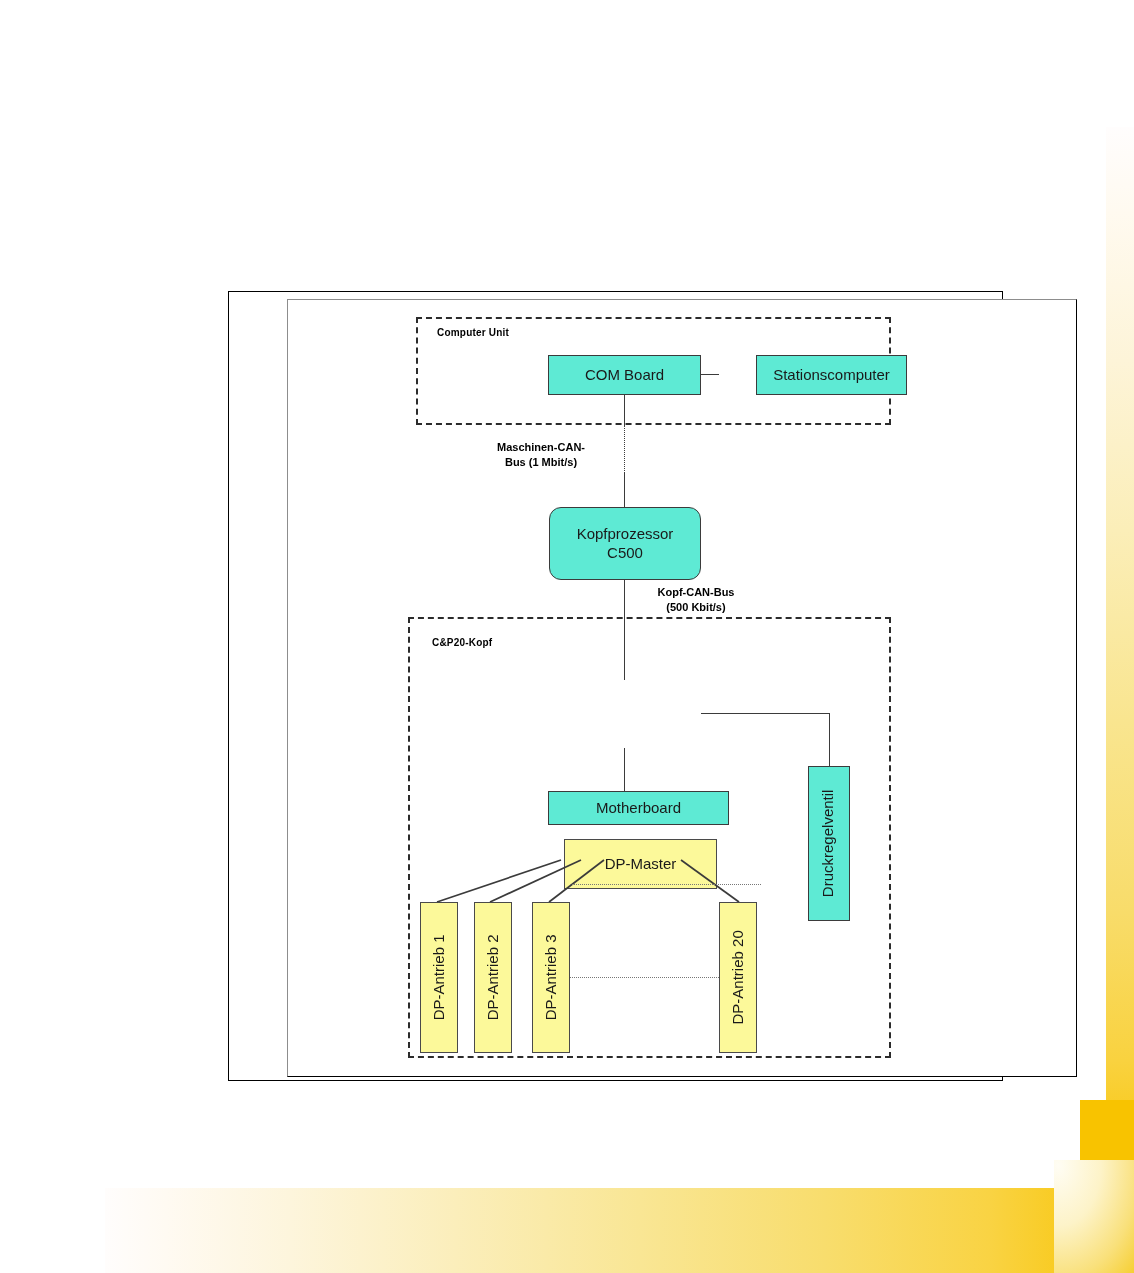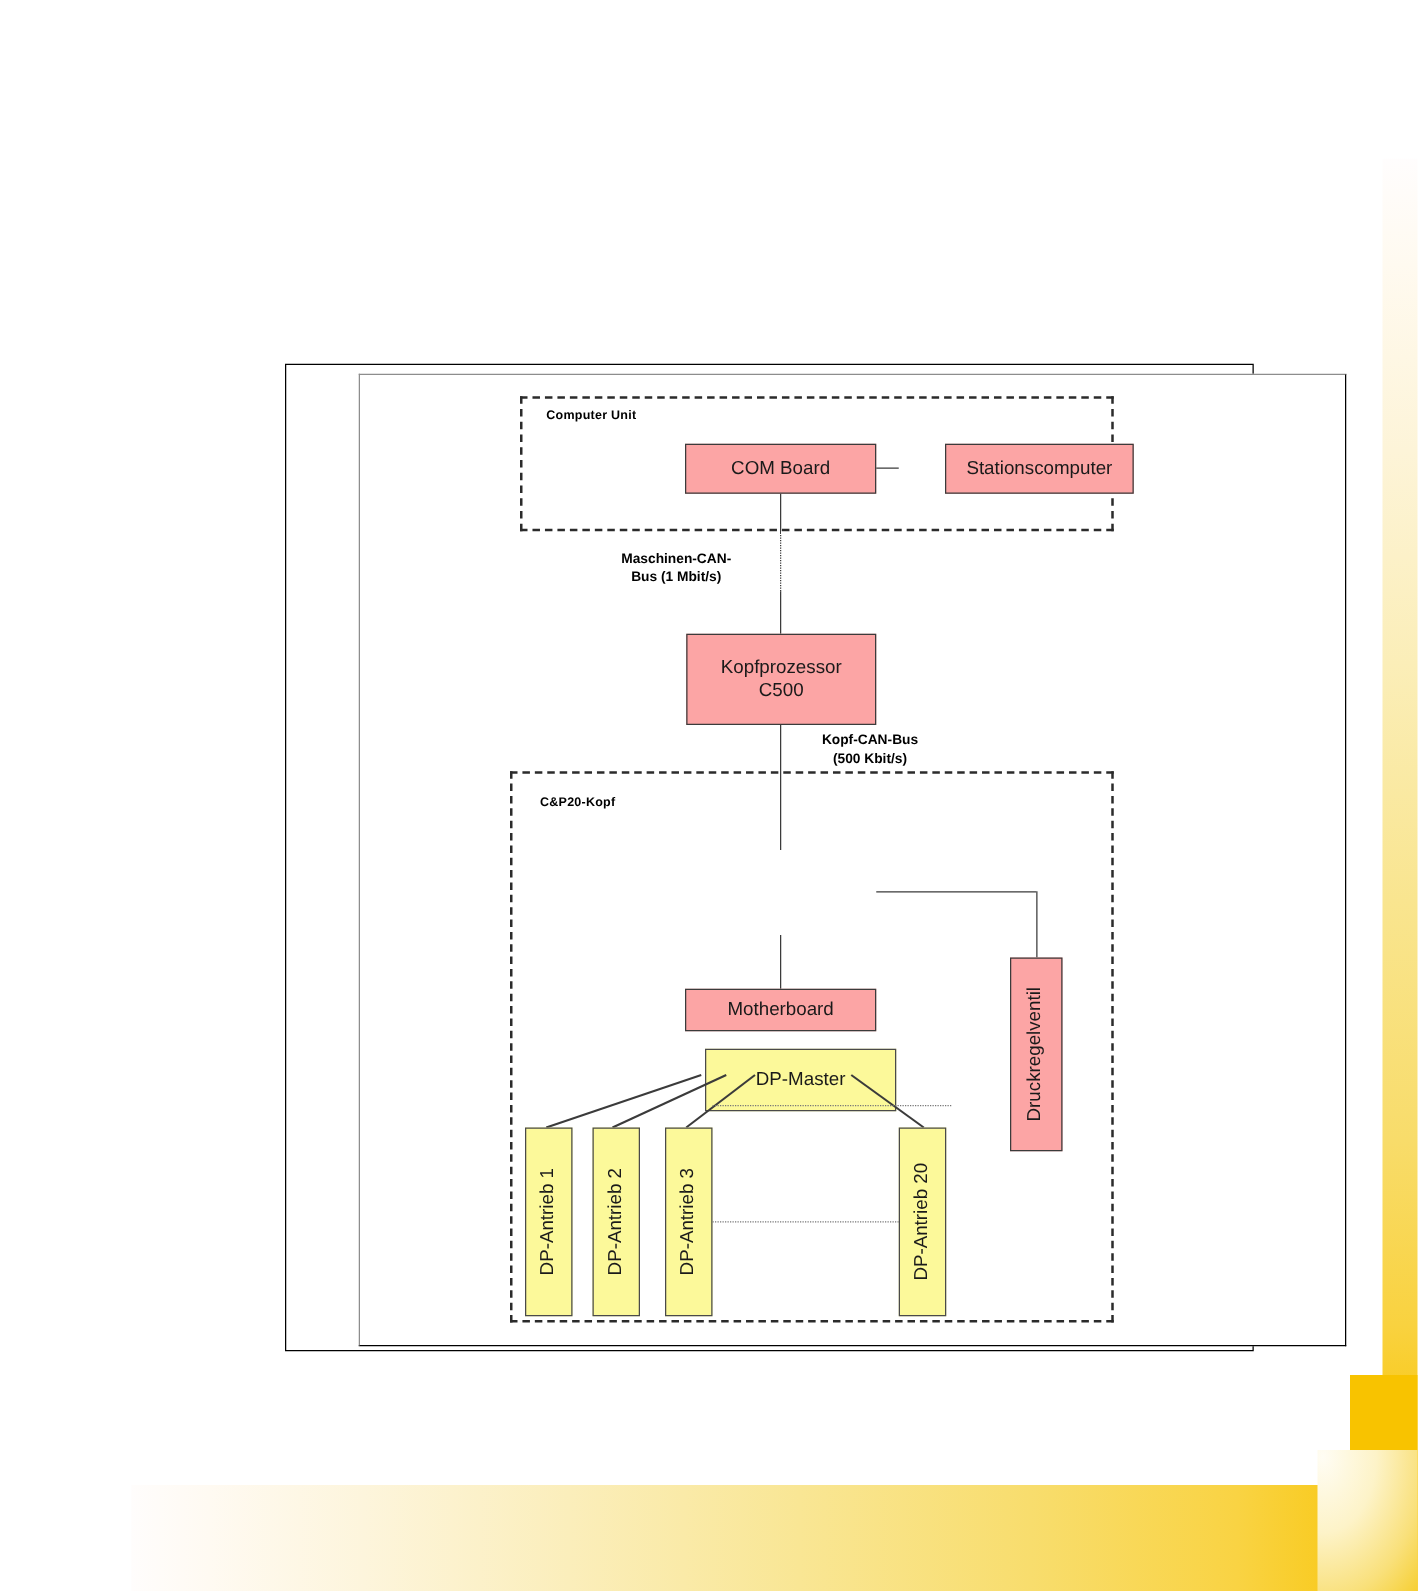--- a/index.html
+++ b/index.html
@@ -112,21 +112,21 @@
     color: #000000;
     letter-spacing: 0.2px;
     white-space: nowrap;
   }
 
   
   .node {
     position: absolute;
     box-sizing: border-box;
     border: 1.6px solid #3b3b3b;
-    background: #fca5a5;
+    background: #5eead4;
     display: flex;
     align-items: center;
     justify-content: center;
     text-align: center;
     font-size: 15px;
     color: #1a1a1a;
     line-height: 1.25;
   }
   .node.yellow {
     background: #fcf99a;
@@ -201,21 +201,21 @@
 
   <div class="line-v dotted" style="left:624px; top:425px; height:48px;"></div>
 
   <div class="line-v" style="left:624px; top:473px; height:34px;"></div>
 
   <div class="bus-label" style="left:481px; top:440px; width:120px;">
     <div>Maschinen-CAN-</div>
     <div>Bus (1 Mbit/s)</div>
   </div>
 
-  <div class="node" style="left:549px; top:507px; width:152px; height:73px; flex-direction:column;">
+  <div class="node" style="left:549px; top:507px; width:152px; height:73px; flex-direction:column;border-radius:12px;">
     <span>Kopfprozessor</span>
     <span>C500</span>
   </div>
 
   <div class="line-v" style="left:624px; top:580px; height:100px;"></div>
 
   <div class="bus-label" style="left:636px; top:585px; width:120px; text-align:center;">
     <div>Kopf-CAN-Bus</div>
     <div>(500 Kbit/s)</div>
   </div>
@@ -226,21 +226,21 @@
 
   <div class="line-h" style="left:701px; top:713px; width:128px;"></div>
   <div class="line-v" style="left:829px; top:713px; height:53px;"></div>
 
   <div class="node vertical" style="left:808px; top:766px; width:42px; height:155px;">
     <span>Druckregelventil</span>
   </div>
 
   <div class="line-v" style="left:624px; top:748px; height:43px;"></div>
 
-  <div class="node" style="left:548px; top:791px; width:153px; height:34px;">
+  <div class="node" style="left:548px; top:791px; width:181px; height:34px;">
     <span>Motherboard</span>
   </div>
 
   <div class="node yellow" style="left:548px; top:839px; width:153px; height:50px;margin-left:16px;">
     <span>DP-Master</span>
   </div>
 
   <svg class="fan" style="left:0px; top:0px; width:1134px; height:1273px;">
     <line x1="561" y1="860" x2="437" y2="902" stroke="#3b3b3b" stroke-width="1.7"></line>
     <line x1="581" y1="860" x2="490" y2="902" stroke="#3b3b3b" stroke-width="1.7"></line>

